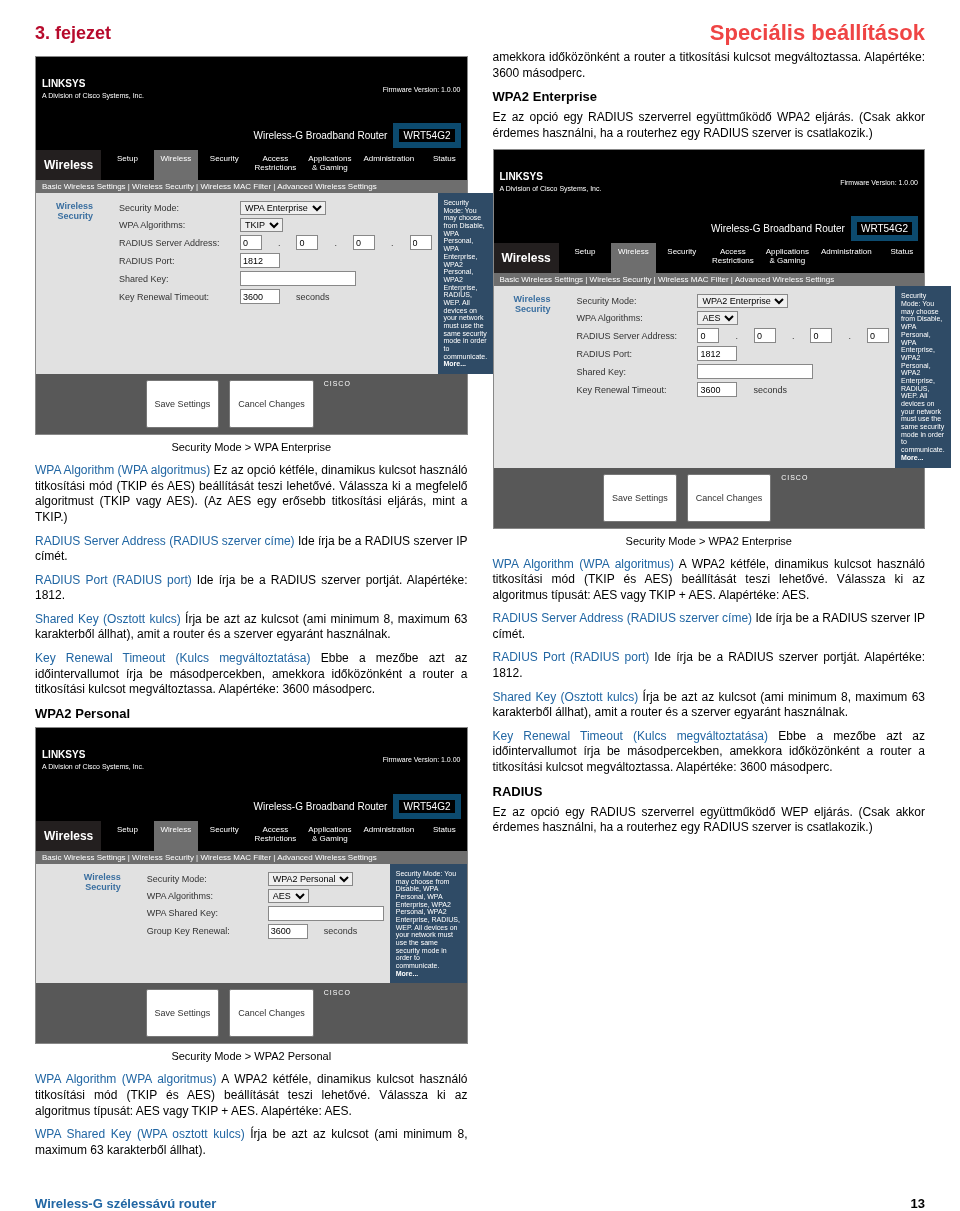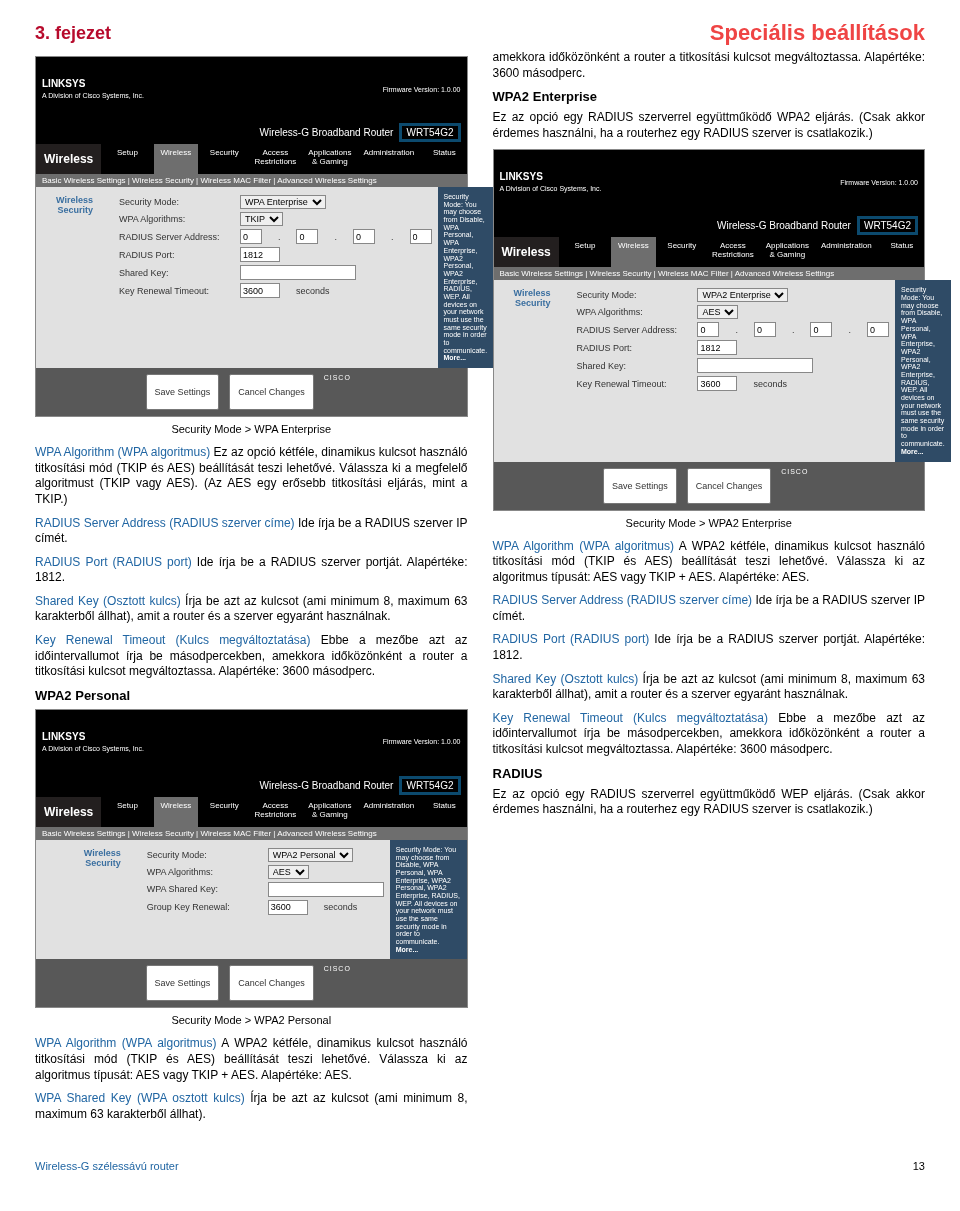--- a/index.html
+++ b/index.html
@@ -64,21 +64,21 @@
     align-items: center;
     padding: 21px 6px;
     font-size: 10px;
   }
   .ui-header .right {
     display: flex;
     align-items: center;
     gap: 6px;
   }
   .ui-model {
-    border: 3px solid #0c4a6e;
+    border: 6px solid #0c4a6e;
     padding: 1px 4px;
   }
   .ui-tabs {
     background: #000;
     display: flex;
     align-items: stretch;
     gap: 4px;
     padding: 0 0 0 0;
   }
   .ui-wireless {
@@ -140,34 +140,34 @@
   .ui-footer {
     background:#585858;
     display:flex;
     justify-content:center;
     gap:10px;
     padding:6px;
   }
   .ui-btn {
     background:#fff;
     border:1px solid #777;
-    padding:12px 8px;
+    padding:18px 8px;
     font-size:9px;
     border-radius:2px;
     cursor:pointer;
   }
   .ui-cisco { text-align:right; color:#fff; font-size:7px; padding-right:6px; letter-spacing:1px; }
 
   .footer-row {
     display:flex;
     justify-content:space-between;
     align-items:center;
     margin-top:30px;
-    font-size:11px;
-    font-weight:normal;
+    font-size:13px;
+    font-weight:bold;
   }
   .footer-row .prod { color:#2166a3; }
 </style>
 </head>
 <body>
 
 <div class="header-row">
   <span class="chapter-title">3. fejezet</span>
   <span class="section-title">Speciális beállítások</span>
 </div>

